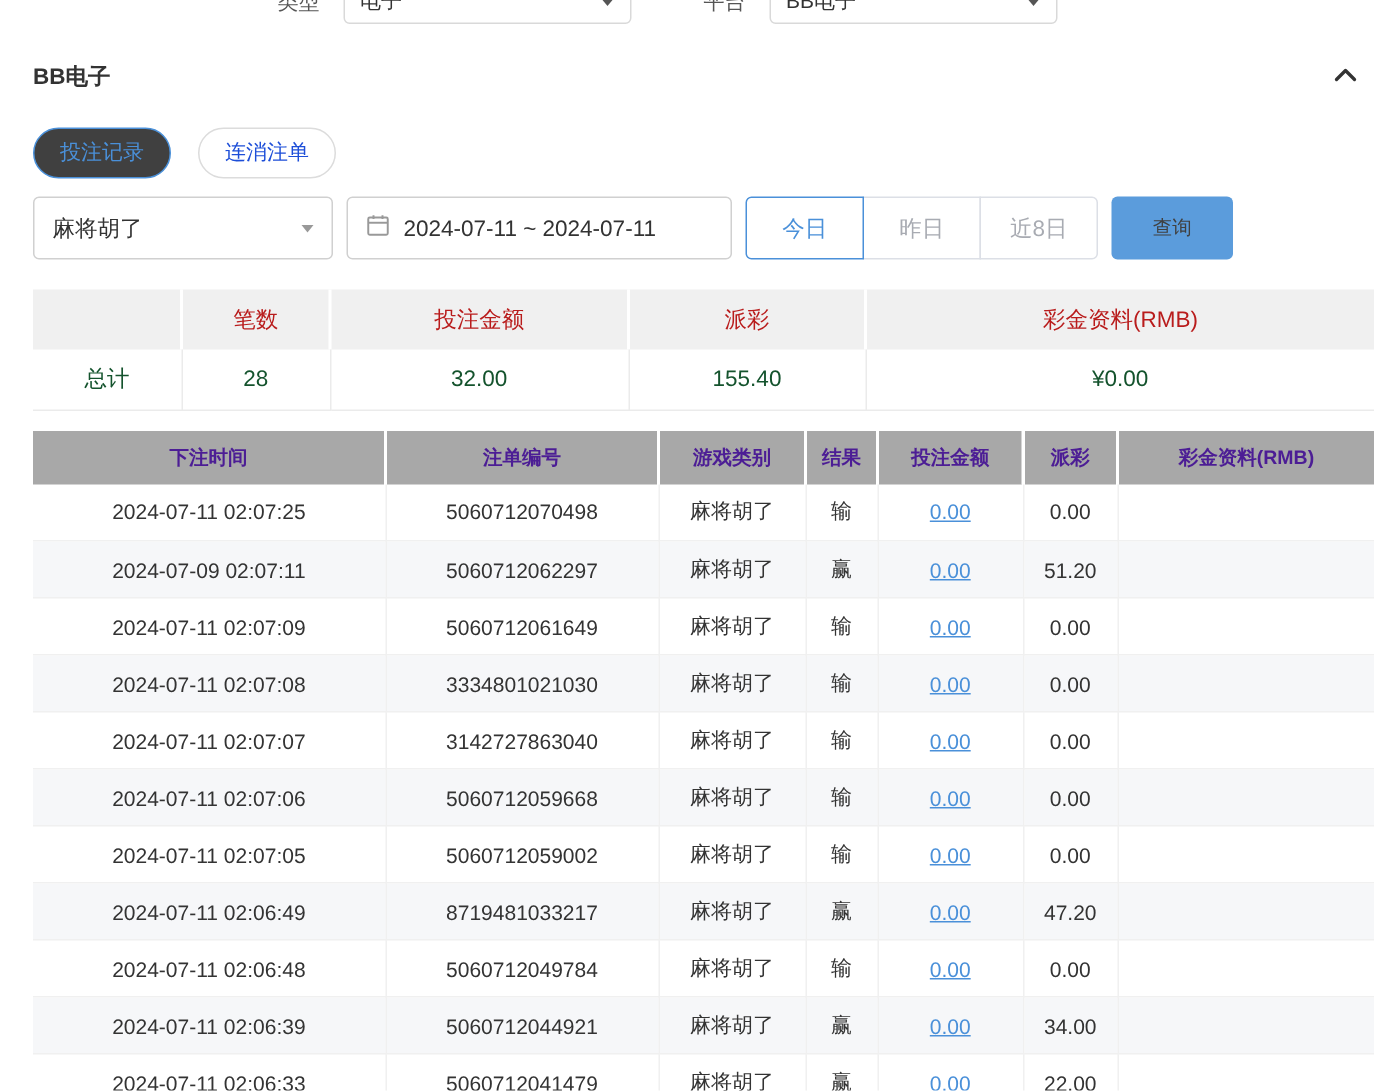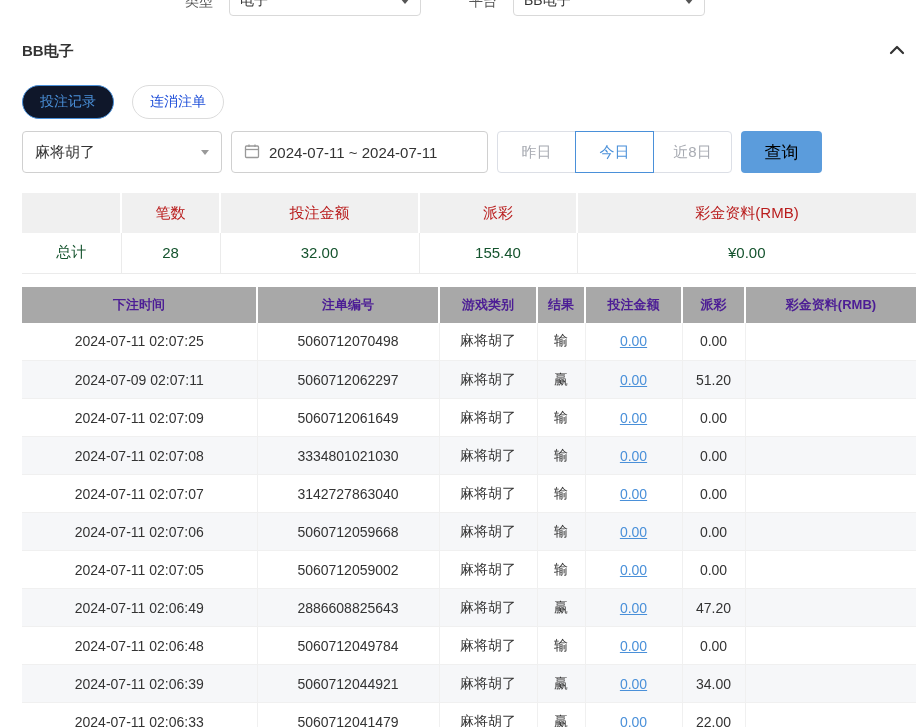--- a/index.html
+++ b/index.html
@@ -28,21 +28,21 @@
   .section-title { font-size: 15px; font-weight: bold; color: #333; }
   .chevron-btn { background: none; border: none; cursor: pointer; display: flex; align-items: center; }
 
   
   .tabs { display: flex; gap: 18px; margin-top: 24px; }
   .tab {
     height: 34px; padding: 0 17px; border-radius: 17px; border: 1px solid #dcdcdc;
     background: #fff; color: #1d4ed8; font-size: 14px;
     display: flex; align-items: center; cursor: pointer; white-space: nowrap;
   }
-  .tab.active { border-color: #4a90d9; color: #4a90d9; background: #0f172a; }
+  .tab.active { border-color: #4a90d9; color: #4a90d9; background: #404040; }
 
   
   .filter-row { display: flex; align-items: center; margin-top: 12px; }
   .game-select {
     width: 200px; height: 42px; border: 1px solid #d0d0d0; border-radius: 4px;
     display: flex; align-items: center; justify-content: space-between;
     padding: 0 12px; font-size: 15px; background: #fff; cursor: pointer;
   }
   .date-picker {
     width: 257px; height: 42px; border: 1px solid #d0d0d0; border-radius: 4px;
@@ -53,21 +53,21 @@
   .range-btn {
     width: 79px; height: 42px; border: 1px solid #dcdfe6; background: #fff;
     color: #a8abb2; font-size: 15px; display: flex; align-items: center; justify-content: center;
     margin-left: -1px; cursor: pointer;
   }
   .range-btn:first-child { border-radius: 4px 0 0 4px; margin-left: 0; }
   .range-btn:last-child { border-radius: 0 4px 4px 0; }
   .range-btn.active { border-color: #4a90d9; color: #4a90d9; position: relative; z-index: 1; }
   .search-btn {
     width: 81px; height: 42px; margin-left: 9px; border: none; border-radius: 4px;
-    background: #5b9cdc; color: #000000; font-size: 17px; cursor: pointer;
+    background: #5b9cdc; color: #404040; font-size: 13px; cursor: pointer;
     display: flex; align-items: center; justify-content: center;
   }
 
   
   .summary-table { width: 894px; border-collapse: collapse; margin-top: 20px; font-size: 15px; table-layout: fixed; }
   .summary-table th {
     background: #f0f0f0; height: 40px; font-weight: normal; color: #b91c1c;
     border-right: 2px solid #fff; text-align: center;
   }
   .summary-table th:last-child { border-right: none; }
@@ -139,22 +139,22 @@
         <svg width="16" height="16" viewBox="0 0 16 16" fill="none" stroke="#999" stroke-width="1.3">
             <rect x="1.5" y="3" width="13" height="11.5" rx="1"></rect>
             <line x1="1.5" y1="6.5" x2="14.5" y2="6.5"></line>
             <line x1="5" y1="1.5" x2="5" y2="4"></line>
             <line x1="11" y1="1.5" x2="11" y2="4"></line>
           </svg>
       </span>
       <span>2024-07-11 ~ 2024-07-11</span>
     </div>
     <div class="range-group">
+      <button class="range-btn active">今日</button>
       <button class="range-btn">昨日</button>
-      <button class="range-btn active">今日</button>
       <button class="range-btn">近8日</button>
     </div>
     <button class="search-btn">查询</button>
   </div>
 
   <table class="summary-table">
     <colgroup>
         <col style="width:99px">
         <col style="width:99px">
         <col style="width:199px">
@@ -261,21 +261,21 @@
           <td>2024-07-11 02:07:05</td>
           <td>5060712059002</td>
           <td>麻将胡了</td>
           <td>输</td>
           <td><a href="#" class="amt-link">0.00</a></td>
           <td>0.00</td>
           <td></td>
         </tr>
         <tr>
           <td>2024-07-11 02:06:49</td>
-          <td>2886608825643</td>
+          <td>8719481033217</td>
           <td>麻将胡了</td>
           <td>赢</td>
           <td><a href="#" class="amt-link">0.00</a></td>
           <td>47.20</td>
           <td></td>
         </tr>
         <tr>
           <td>2024-07-11 02:06:48</td>
           <td>5060712049784</td>
           <td>麻将胡了</td>

